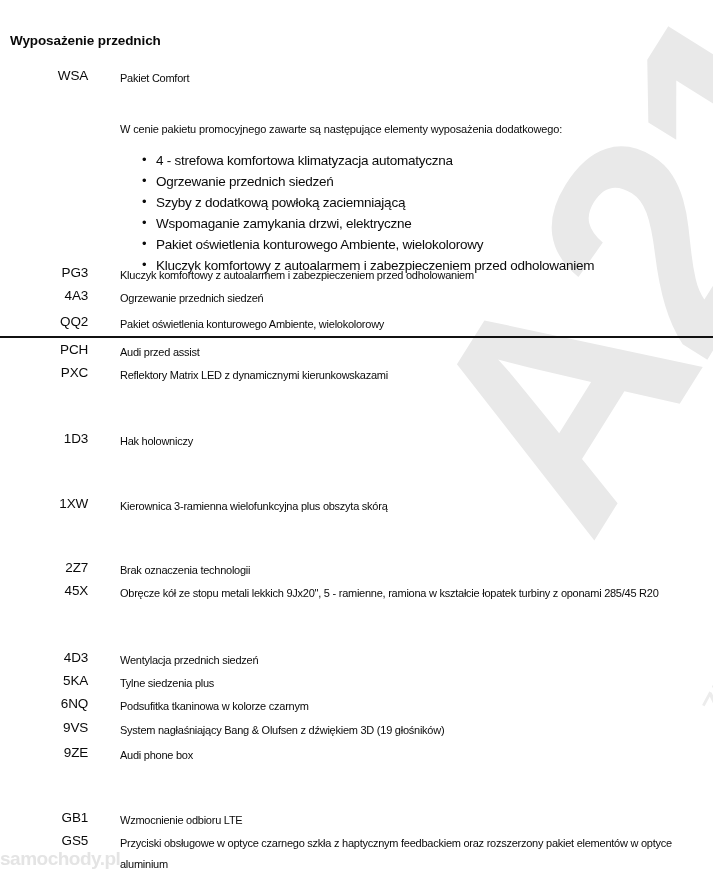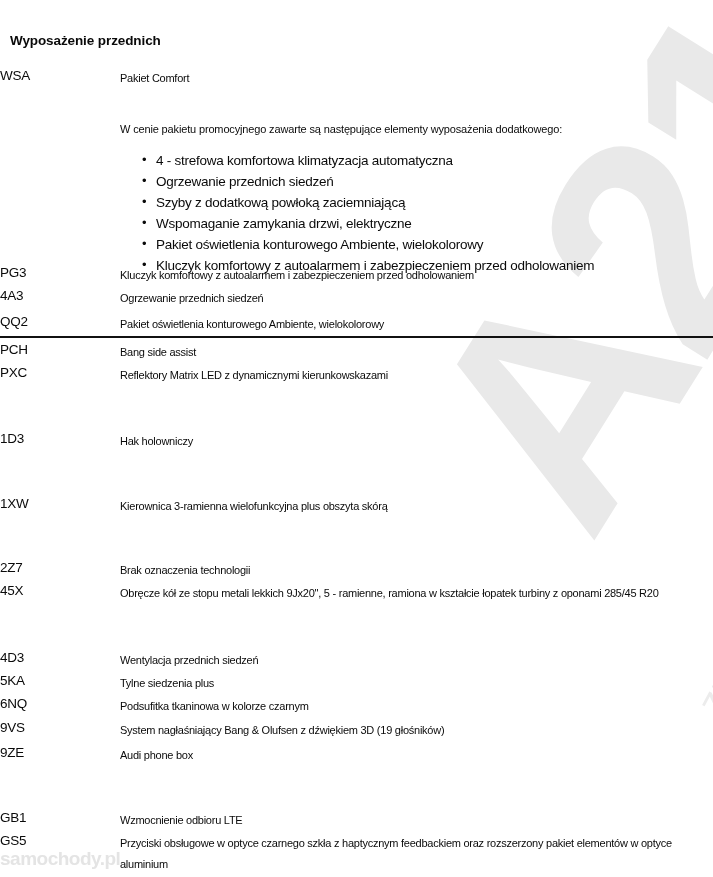--- a/index.html
+++ b/index.html
@@ -83,21 +83,21 @@
   }
   .row {
     position: absolute;
     left: 0;
     width: 713px;
   }
   .code {
     position: absolute;
     left: 0;
     width: 88px;
-    text-align: left;
+    text-align: right;
     font-size: 13.5px;
     letter-spacing: -0.2px;
     white-space: nowrap;
   }
   .desc {
     position: absolute;
     left: 120px;
     width: 585px;
     font-size: 11px;
     letter-spacing: -0.25px;
@@ -188,21 +188,21 @@
 
       <div class="row" style="top:314px;">
         <div class="code">QQ2</div>
         <div class="desc">Pakiet oświetlenia konturowego Ambiente, wielokolorowy</div>
       </div>
 
       <div class="divider" style="top:336px;"></div>
 
       <div class="row" style="top:342px;">
         <div class="code">PCH</div>
-        <div class="desc">Bang side assist</div>
+        <div class="desc">Audi przed assist</div>
       </div>
 
       <div class="row" style="top:365px;">
         <div class="code">PXC</div>
         <div class="desc">Reflektory Matrix LED z dynamicznymi kierunkowskazami</div>
       </div>
 
       <div class="row" style="top:431px;">
         <div class="code">1D3</div>
         <div class="desc">Hak holowniczy</div>

